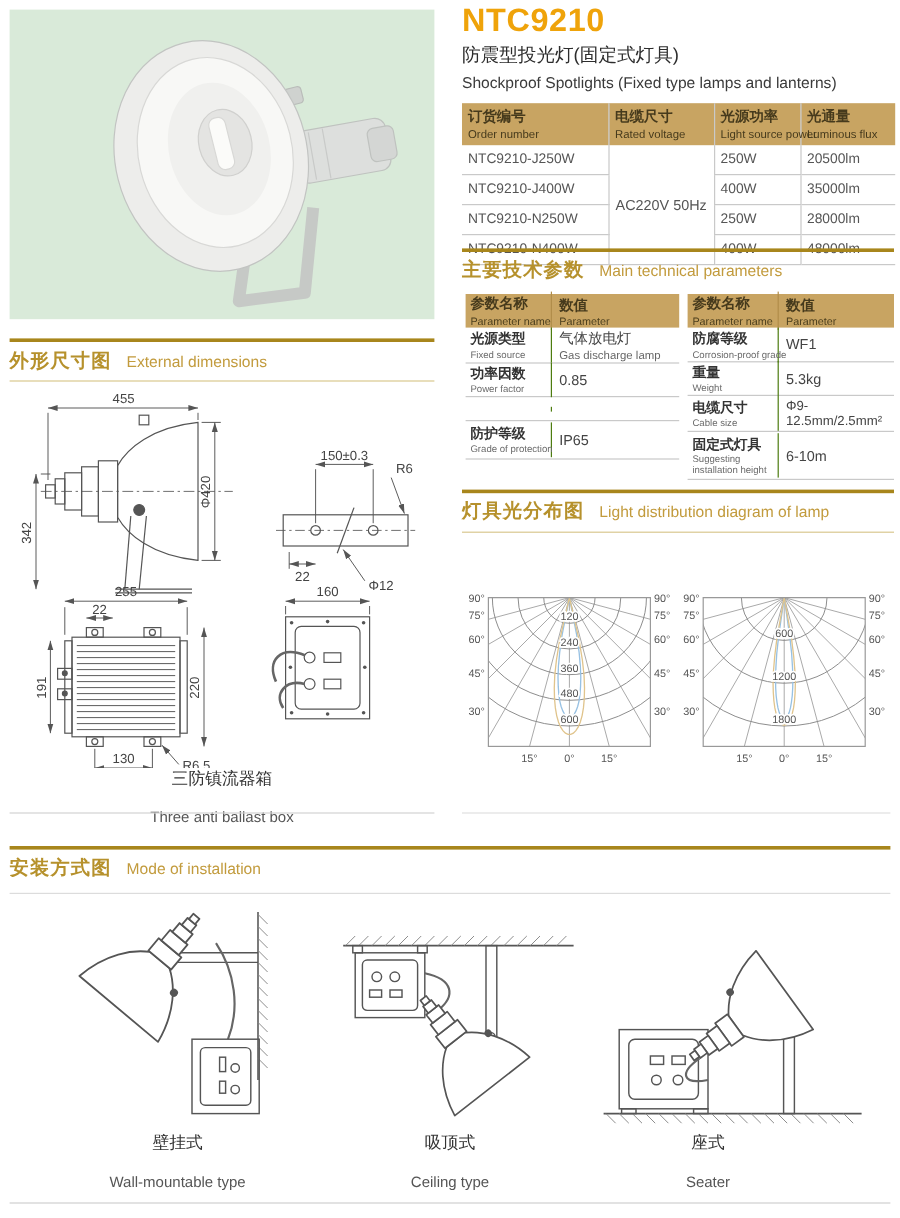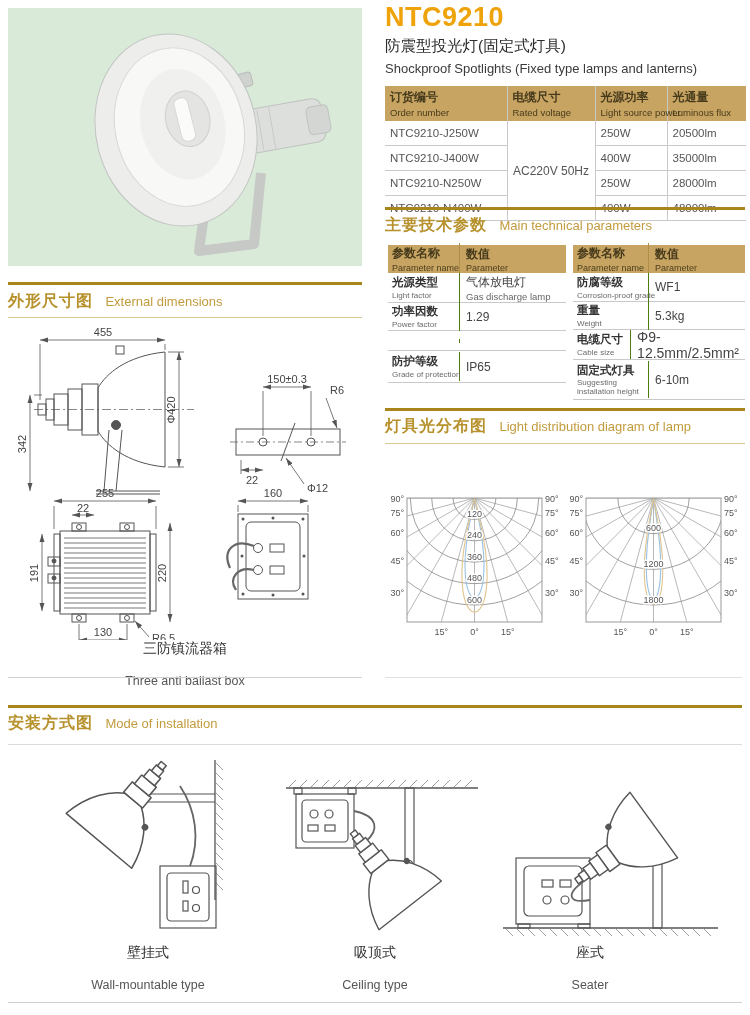--- a/index.html
+++ b/index.html
@@ -300,34 +300,34 @@
         <div class="en">Parameter name</div>
       </div>
     <div class="pval">
         <div class="cn">数值</div>
         <div class="en">Parameter</div>
       </div>
   </div>
   <div class="prow" style="height:30px;">
     <div class="pname" style="width:72px;">
         <div class="cn">光源类型</div>
-        <div class="en">Light factor</div>
+        <div class="en">Fixed source</div>
       </div>
     <div class="pval">
         <div class="v">气体放电灯</div>
         <div class="v2">Gas discharge lamp</div>
       </div>
   </div>
   <div class="prow" style="height:28px;">
     <div class="pname" style="width:72px;">
         <div class="cn">功率因数</div>
         <div class="en">Power factor</div>
       </div>
     <div class="pval">
-        <div class="v">1.29</div>
+        <div class="v">0.85</div>
       </div>
   </div>
   <div class="prow" style="height:20px;">
     <div class="pname" style="width:72px;"></div>
       <div class="pval"></div>
   </div>
   <div class="prow" style="height:32px;">
     <div class="pname" style="width:72px;">
         <div class="cn">防护等级</div>
         <div class="en">Grade of protection</div>
@@ -366,21 +366,21 @@
     <div class="pval">
         <div class="v">5.3kg</div>
       </div>
   </div>
   <div class="prow" style="height:30px;">
     <div class="pname" style="width:76px;">
         <div class="cn">电缆尺寸</div>
         <div class="en">Cable size</div>
       </div>
     <div class="pval">
-        <div class="v" style="font-size:14px;">Φ9-12.5mm/2.5mm²</div>
+        <div class="v" style="font-size:11px;">Φ9-12.5mm/2.5mm²</div>
       </div>
   </div>
   <div class="prow" style="height:40px;">
     <div class="pname" style="width:76px;">
         <div class="cn">固定式灯具</div>
         <div class="en" style="white-space:normal;line-height:1.1;">Suggesting installation height</div>
       </div>
     <div class="pval">
         <div class="v">6-10m</div>
       </div>

